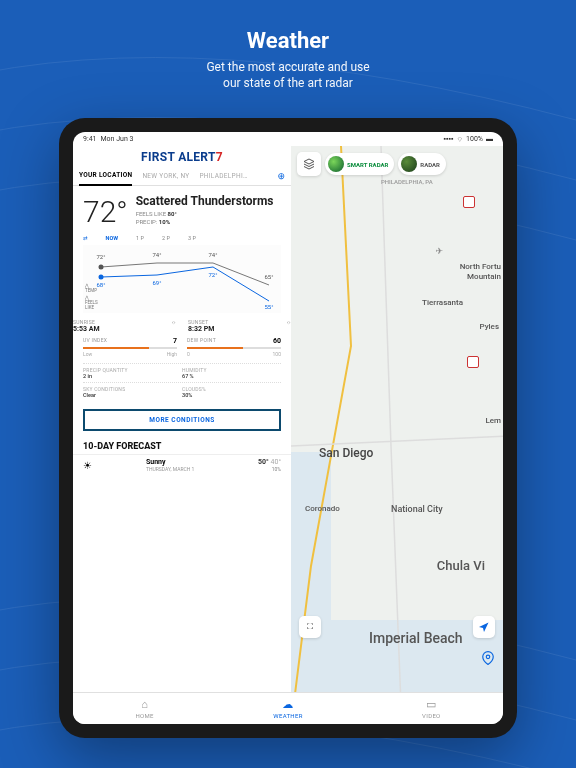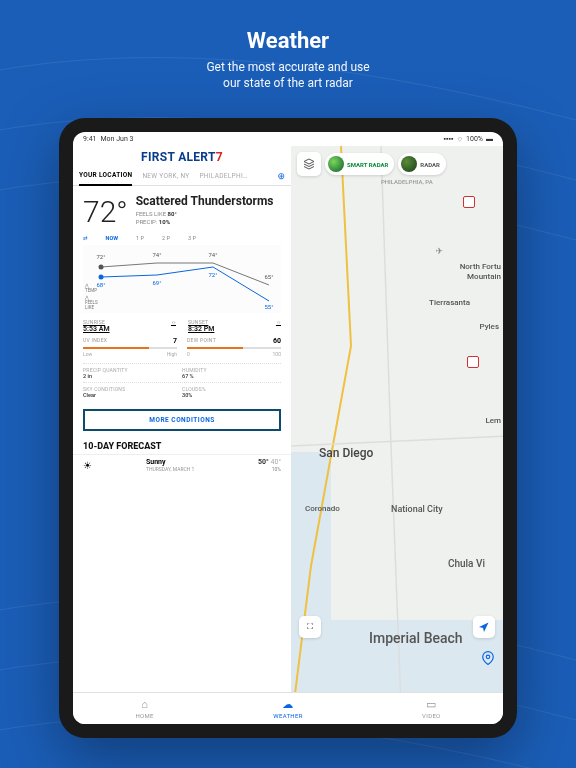--- a/index.html
+++ b/index.html
@@ -25,21 +25,21 @@
 .current{padding:8px 10px 4px;display:flex;gap:8px;}
 .temp-big{font-size:30px;font-weight:300;color:#222;}
 .cond{flex:1;}
 .cond-title{font-weight:700;font-size:12px;margin-bottom:2px;color:#222;}
 .cond-row{font-size:6px;color:#888;margin-bottom:1px;}
 .cond-row b{color:#333;}
 .hourly-hdr{display:flex;align-items:center;padding:2px 10px;gap:18px;font-size:5.5px;color:#888;}
 .hourly-hdr .now{color:#0a66e0;font-weight:700;}
 .swap-icon{color:#0a66e0;}
 .chart{height:68px;position:relative;margin:2px 10px 0;background:#fcfcfc;}
-.sun-row{display:flex;padding:6px 10px 2px;gap:12px;font-size:5.5px;text-decoration:underline;}
+.sun-row{display:flex;padding:6px 0 2px;gap:12px;font-size:5.5px;}
 .sun-col{flex:1;}
 .sun-lbl{color:#999;font-size:5px;letter-spacing:0.3px;}
 .sun-val{font-weight:700;color:#222;font-size:7px;}
 .sun-icon{color:#555;}
 .uv-row{display:flex;padding:2px 10px;gap:10px;}
 .uv-col{flex:1;}
 .uv-bar{height:2px;background:linear-gradient(to right,#e8711c 70%,#ddd 70%);margin:2px 0;}
 .uv-bar.dew{background:linear-gradient(to right,#e8711c 60%,#ddd 60%);}
 .uv-scale{display:flex;justify-content:space-between;font-size:5px;color:#aaa;}
 .details{padding:4px 10px;font-size:5.5px;color:#888;}
@@ -243,28 +243,28 @@
       <path d="M50 0 L60 200 L20 420 L0 580" stroke="#f0c040" stroke-width="2" fill="none"></path>
       <path d="M0 300 L220 290" stroke="#ddd" stroke-width="1.5" fill="none"></path>
       <path d="M90 0 L100 300 L110 560" stroke="#ddd" stroke-width="1.5" fill="none"></path>
     </svg>
   </div>
   <span class="map-label" style="top:32px;left:90px;font-size:6px;color:#999">PHILADELPHIA, PA</span>
   <div class="hwy" style="top:50px;right:28px"></div>
   <span class="plane" style="top:100px;right:60px">✈</span>
   <span class="map-label" style="top:116px;right:2px">North Fortu</span>
   <span class="map-label" style="top:126px;right:2px">Mountain</span>
-  <span class="map-label" style="top:152px;right:33px">Tierrasanta</span>
+  <span class="map-label" style="top:152px;right:40px">Tierrasanta</span>
   <span class="map-label" style="top:176px;right:4px">Pyles</span>
   <div class="hwy" style="top:210px;right:24px"></div>
   <span class="map-label" style="top:270px;right:2px">Lem</span>
   <span class="map-label big" style="top:300px;left:28px">San Diego</span>
   <span class="map-label" style="top:358px;left:14px">Coronado</span>
   <span class="map-label" style="top:358px;left:100px;font-size:9px">National City</span>
-  <span class="map-label" style="top:412px;right:18px;font-size:10px">Chula Vi</span>
+  <span class="map-label" style="top:412px;right:18px;font-size:13px">Chula Vi</span>
   <span class="map-label" style="top:484px;left:78px;font-size:14px">Imperial Beach</span>
 
   <div class="map-controls">
     <div class="layers-btn">
       <svg width="12" height="12" viewBox="0 0 24 24" fill="none" stroke="#555" stroke-width="2">
                 <polygon points="12 2 2 7 12 12 22 7 12 2"></polygon>
                 <polyline points="2 17 12 22 22 17"></polyline>
                 <polyline points="2 12 12 17 22 12"></polyline>
               </svg>
     </div>

